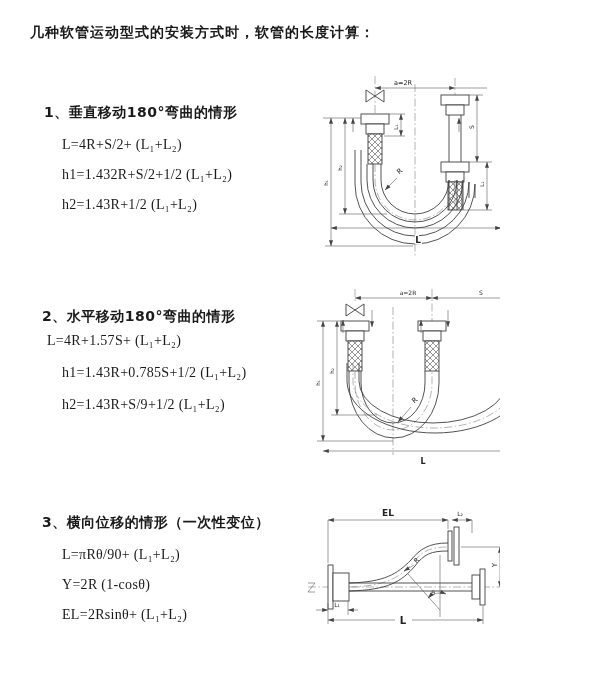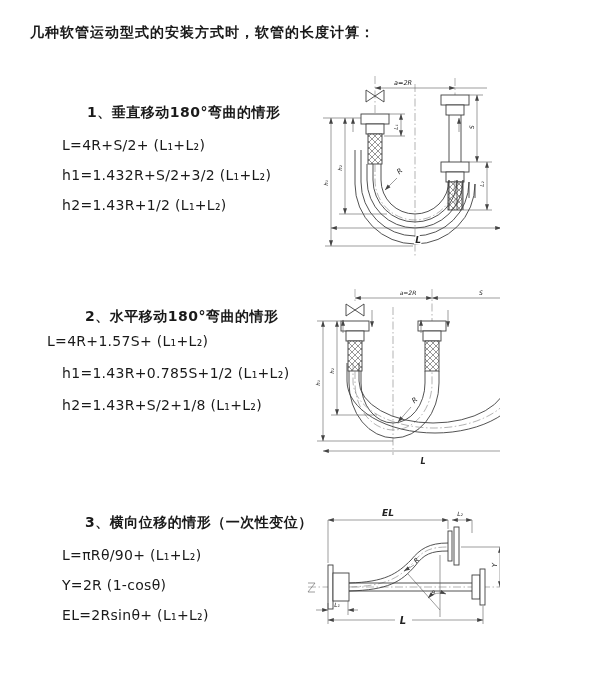--- a/index.html
+++ b/index.html
@@ -1,22 +1,22 @@
 <!DOCTYPE html>
 <html><head>
 <meta charset="utf-8">
 <style>
   html,body{margin:0;padding:0;background:#ffffff;}
   .page{position:relative;width:500px;height:675px;background:#ffffff;overflow:hidden;
         font-family:"DejaVu Sans",sans-serif;color:#1a1a1a;}
   .title{position:absolute;left:30px;top:24px;font-size:14px;font-weight:bold;
          letter-spacing:1px;white-space:nowrap;}
-  .sec-heading{position:absolute;font-size:14px;font-weight:bold;letter-spacing:0.5px;white-space:nowrap;margin-left:43px;}
-  .formula{position:absolute;font-size:14px;letter-spacing:0.3px;white-space:nowrap;}
-  .diagram{position:absolute;font-style:italic;}
+  .sec-heading{position:absolute;font-size:14px;font-weight:bold;letter-spacing:0.5px;white-space:nowrap;}
+  .formula{position:absolute;font-size:14px;letter-spacing:0.3px;white-space:nowrap;font-family:Liberation Serif, serif;}
+  .diagram{position:absolute;}
   svg{overflow:visible;}
   svg text{font-family:"DejaVu Sans",sans-serif;fill:#222;}
   .ln{fill:none;stroke:#3f3f3f;stroke-width:0.9;}
   .out{fill:#fff;stroke:#3f3f3f;stroke-width:0.9;}
   .hat{fill:url(#hatchp);stroke:#3f3f3f;stroke-width:0.9;}
   .dim{fill:none;stroke:#5a5a5a;stroke-width:0.6;}
   .cl{fill:none;stroke:#808080;stroke-width:0.6;stroke-dasharray:8 2.5 1.5 2.5;}
   .halo{paint-order:stroke;stroke:#ffffff;stroke-width:2.5px;}
 </style>
 </head>
@@ -37,21 +37,21 @@
         <path d="M6,0.5 L0,2.5 L6,4.5 Z" fill="#444"></path>
       </marker>
     </defs>
   </svg>
 
   <div class="title">几种软管运动型式的安装方式时，软管的长度计算：</div>
 
   <div>
     <div class="sec-heading" style="left:44px;top:104px">1、垂直移动180°弯曲的情形</div>
     <div class="formula" style="left:62px;top:137px">L=4R+S/2+ (L₁+L₂)</div>
-    <div class="formula" style="left:62px;top:167px">h1=1.432R+S/2+3/2 (L₁+L₂)</div>
+    <div class="formula" style="left:62px;top:167px">h1=1.432R+S/2+1/2 (L₁+L₂)</div>
     <div class="formula" style="left:62px;top:197px">h2=1.43R+1/2 (L₁+L₂)</div>
 
     <div class="diagram" style="left:315px;top:70px">
       <svg width="225" height="195" viewBox="0 0 225 195">
 
         <g>
           <line class="cl" x1="100" y1="14" x2="100" y2="188"></line>
           <line class="cl" x1="60" y1="6" x2="60" y2="44"></line>
           <line class="cl" x1="140" y1="8" x2="140" y2="25"></line>
         </g>
@@ -136,21 +136,21 @@
           <text class="halo" x="103" y="173" font-size="9" font-weight="bold" text-anchor="middle">L</text>
         </g>
       </svg>
     </div>
   </div>
 
   <div>
     <div class="sec-heading" style="left:42px;top:308px">2、水平移动180°弯曲的情形</div>
     <div class="formula" style="left:47px;top:333px">L=4R+1.57S+ (L₁+L₂)</div>
     <div class="formula" style="left:62px;top:365px">h1=1.43R+0.785S+1/2 (L₁+L₂)</div>
-    <div class="formula" style="left:62px;top:397px">h2=1.43R+S/2+1/8 (L₁+L₂)</div>
+    <div class="formula" style="left:62px;top:397px">h2=1.43R+S/9+1/2 (L₁+L₂)</div>
 
     <div class="diagram" style="left:313px;top:283px">
       <svg width="250" height="190" viewBox="0 0 250 190">
         <g>
           <line class="cl" x1="80" y1="24" x2="80" y2="172"></line>
           <line class="cl" x1="119" y1="6" x2="119" y2="58"></line>
           <line class="cl" x1="42" y1="6" x2="42" y2="20"></line>
         </g>
 
         <g>

